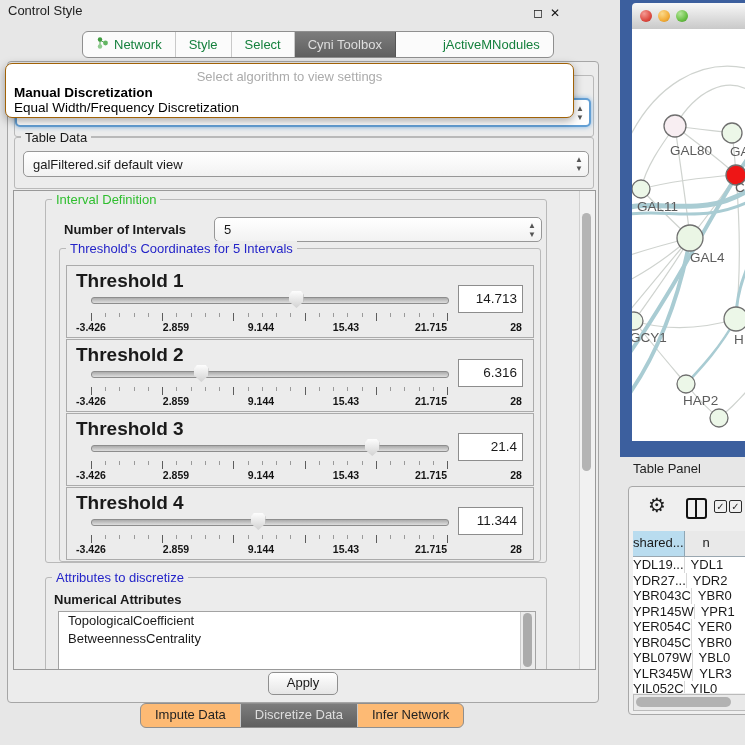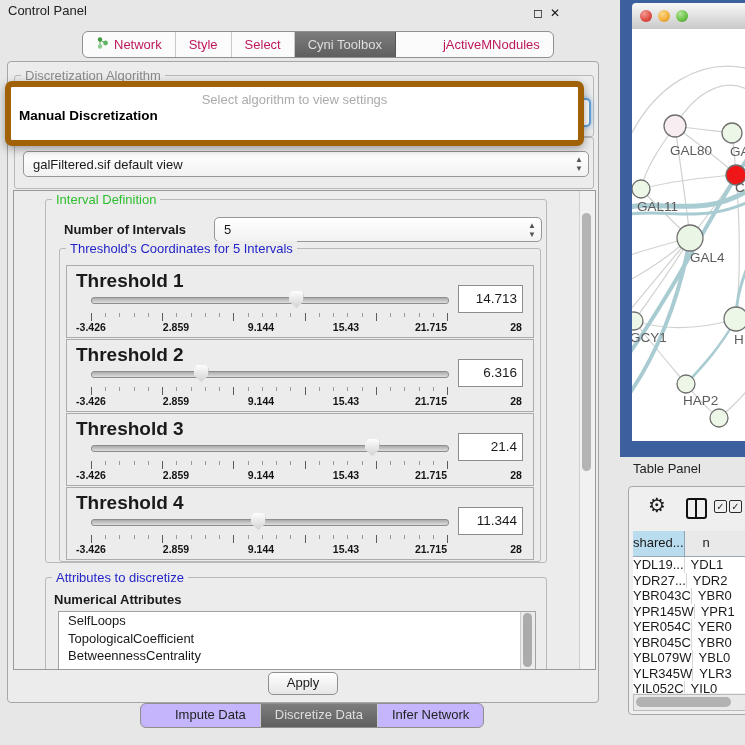--- a/index.html
+++ b/index.html
@@ -9,21 +9,21 @@
   .abs{position:absolute;}
 
   
   .cp-title{left:8px;top:3px;font-size:13px;color:#222;}
   .win-btn{top:6px;font-size:12px;color:#111;cursor:default;}
 
   
   .tabbar{left:82px;top:31px;height:25px;display:flex;background:#fbfbfb;
           border:1px solid #8f8f8f;border-radius:6px;overflow:hidden;z-index:3;}
   .tabbar .tab{display:flex;align-items:center;gap:5px;padding:0 13px;font-size:13px;
-               color:#be185d;border-right:1px solid #c9c9c9;white-space:nowrap;}
+               color:#15803d;border-right:1px solid #c9c9c9;white-space:nowrap;}
   .tabbar .tab:last-child{border-right:none;padding-left:47px;}
   .tabbar .tab.sel{background:linear-gradient(#7d7d7d,#5f5f5f);color:#dedede;border-right:1px solid #555;}
 
   
   .content-panel{left:7px;top:61px;width:590px;height:640px;background:#ececec;
                  border:1px solid #a6a6a6;border-radius:4px;}
   .groupbox{position:absolute;border:1px solid #b9b9b9;border-radius:3px;}
   .grouptitle{position:absolute;top:-8px;left:6px;background:#ececec;padding:0 4px;
               font-size:13px;white-space:nowrap;}
   .gt-gray{color:#8a8a8a;}
@@ -33,21 +33,21 @@
   .combo{position:absolute;background:linear-gradient(#ffffff,#f2f2f2);border:1px solid #979797;
          border-radius:5px;font-size:13px;display:flex;align-items:center;}
   .combo .cval{padding-left:9px;flex:1;white-space:nowrap;overflow:hidden;}
   .combo .carrows{width:18px;text-align:center;color:#555;font-size:8px;line-height:9px;}
 
   
   .combo-focus{left:15px;top:98px;width:572px;height:25px;border:2px solid #639fd4;
                box-shadow:0 0 5px #7fb4e2;z-index:4;background:#fff;}
 
   
-  .popup{left:5px;top:81px;width:567px;height:53px;background:#fff;border:6px solid #a16207;
+  .popup{left:5px;top:63px;width:567px;height:53px;background:#fff;border:1px solid #a16207;
          border-radius:7px;box-shadow:0 3px 10px rgba(0,0,0,.35);z-index:50;}
   .popup .prompt{position:absolute;top:5px;left:0;width:100%;text-align:center;
                  color:#ababab;font-size:13px;}
   .popup .item{position:absolute;left:8px;font-size:13.5px;color:#000;white-space:nowrap;}
   .popup .item.b{font-weight:bold;top:21px;}
   .popup .item.n{top:36px;}
 
   
   .scrollarea{left:13px;top:190px;width:581px;height:478px;border:1px solid #999;
               background:#ececec;overflow:hidden;}
@@ -82,22 +82,22 @@
   .attr-header{position:absolute;left:8px;top:14px;font-size:13px;font-weight:bold;}
   .attr-list{position:absolute;left:12px;top:33px;width:476px;height:58px;background:#fff;
              border:1px solid #a3a3a3;overflow:hidden;}
   .attr-list .list-item{padding-left:9px;font-size:13px;height:17.5px;line-height:17.5px;}
   .attr-scroll{position:absolute;right:0;top:0;width:14px;height:100%;background:#ececec;border-left:1px solid #ccc;}
   .attr-scroll .vthumb{position:absolute;left:2px;top:1px;width:9px;height:54px;border-radius:5px;background:#ababab;}
 
   
   .apply-btn{left:268px;top:672px;width:68px;height:21px;background:linear-gradient(#ffffff,#e6e6e6);
              border:1px solid #8f8f8f;border-radius:5px;font-size:13px;text-align:center;line-height:20px;}
-  .bottombar{left:140px;top:703px;height:23px;display:flex;background:#c4b5fd;
-             border:1px solid #8f8f8f;border-radius:6px;overflow:hidden;padding-left:20px;}
+  .bottombar{left:140px;top:703px;height:23px;display:flex;background:#fdba74;
+             border:1px solid #8f8f8f;border-radius:6px;overflow:hidden;}
   .bottombar .tab{padding:0 14px;font-size:13px;line-height:22px;color:#222;border-right:1px solid #c9c9c9;white-space:nowrap;}
   .bottombar .tab:last-child{border-right:none;border-radius:7px;}
   .bottombar .tab.sel{background:linear-gradient(#7d7d7d,#5f5f5f);color:#dedede;}
 
   
   .net-frame{left:620px;top:0;width:125px;height:457px;background:#3c5f9e;}
   .net-titlebar{left:632px;top:3px;width:113px;height:26px;
                 background:linear-gradient(#f8f8f8,#c9c9c9);border-bottom:1px solid #8a8a8a;
                 border-radius:4px 0 0 0;}
   .light{position:absolute;top:7px;width:12px;height:12px;border-radius:50%;}
@@ -123,21 +123,21 @@
   .tp-cell.c1{width:77px;text-align:center;border-right:1px solid #d8d8d8;}
   .tp-cell.c2{width:83px;padding-left:6px;}
   .hscroll{left:633px;top:694px;width:112px;height:15px;background:#e9e9e9;border:1px solid #bbb;}
   .hscroll .hthumb{position:absolute;left:2px;top:1.5px;width:95px;height:10px;border-radius:5px;background:#b2b2b2;}
 </style>
 </head>
 <body>
 
 <div id="app">
 
-  <div class="abs cp-title">Control Panel</div>
+  <div class="abs cp-title">Control Style</div>
   <div class="abs win-btn" style="left:533px;">◻</div>
   <div class="abs win-btn" style="left:550px;font-weight:bold;">✕</div>
 
   <div class="abs tabbar">
     <div class="tab">
       <span>
         <svg width="13" height="14" viewBox="0 0 13 14">
           <line x1="4" y1="4" x2="9" y2="7" stroke="#57a557" stroke-width="1"></line>
           <line x1="4" y1="4" x2="4" y2="10" stroke="#57a557" stroke-width="1"></line>
           <circle cx="4" cy="3.5" r="2.2" fill="#3f9c3f"></circle>
@@ -177,20 +177,21 @@
   </div>
 
   <div class="abs combo combo-focus">
     <span class="cval"></span>
     <span class="carrows">▲<br>▼</span>
   </div>
 
   <div class="abs popup">
     <div class="prompt">Select algorithm to view settings</div>
     <div class="item b">Manual Discretization</div>
+    <div class="item n">Equal Width/Frequency Discretization</div>
   </div>
 
   <div class="abs scrollarea">
 
     <div class="groupbox" style="left:31px;top:8px;width:500px;height:362px;">
       <div class="grouptitle gt-green">Interval Definition</div>
       <div class="num-label">Number of Intervals</div>
       <div class="combo num-combo">
         <span class="cval">5</span>
         <span class="carrows">▲<br>▼</span>
@@ -276,21 +277,20 @@
     </div>
   </div>
       </div>
     </div>
 
     <div class="groupbox" style="left:31px;top:386px;width:500px;height:120px;">
       <div class="grouptitle gt-blue">Attributes to discretize</div>
       <div class="attr-header">Numerical Attributes</div>
       <div class="attr-list">
         <div id="attr-items">
-            <div class="list-item">SelfLoops</div>
             <div class="list-item">TopologicalCoefficient</div>
             <div class="list-item">BetweennessCentrality</div>
           </div>
         <div class="attr-scroll">
             <div class="vthumb"></div>
           </div>
       </div>
     </div>
 
     <div class="vscroll">

